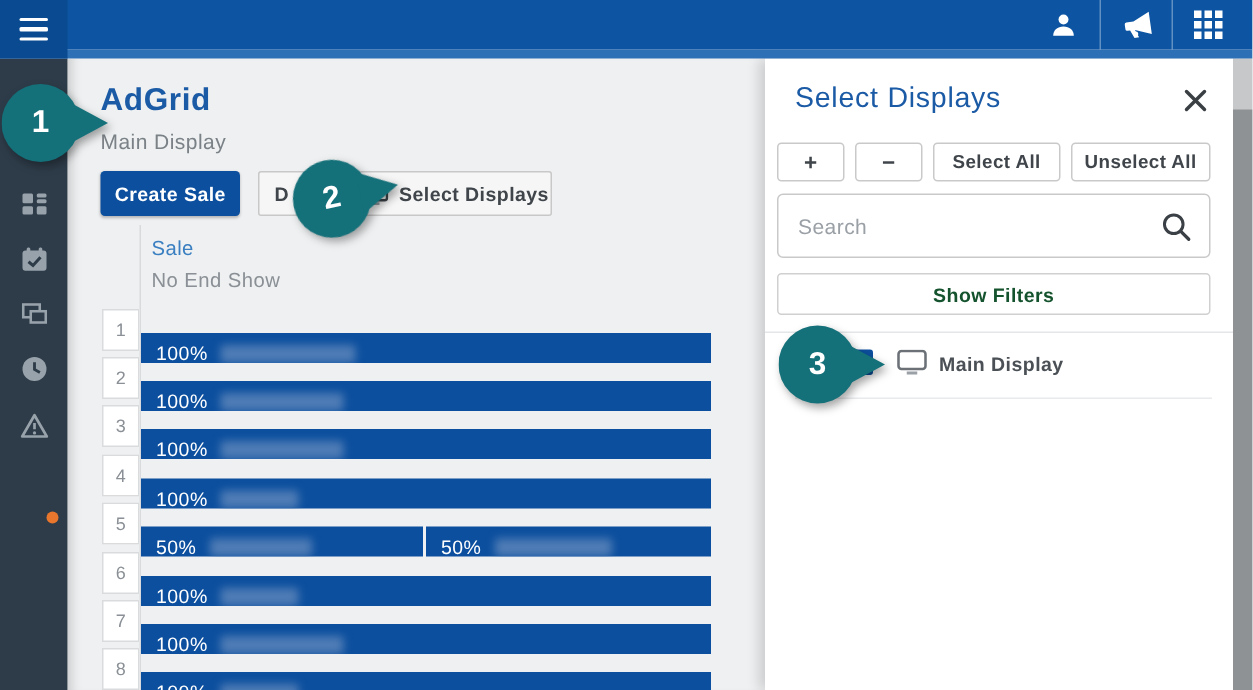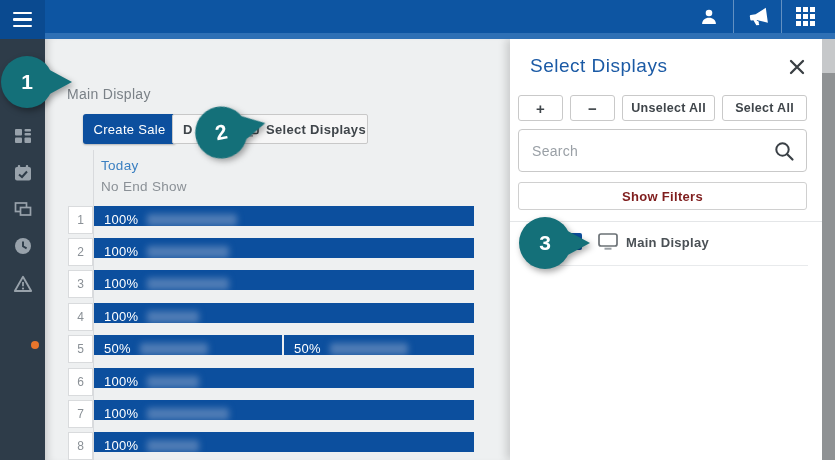--- a/index.html
+++ b/index.html
@@ -22,55 +22,55 @@
   .sidebar { position:absolute; left:0; top:39px; width:45px; height:421px; background:#2e3c49; z-index:20; }
   .side-icon { position:absolute; left:50%; transform:translateX(-50%); width:20px; height:20px; cursor:pointer; }
   .side-dot { position:absolute; left:31px; top:302px; width:8px; height:8px; border-radius:50%; background:#e8762c; }
 
   
   .main { position:absolute; left:45px; top:39px; width:465px; height:421px; background:#eef0f1;
           box-shadow:inset 8px 0 8px -6px rgba(0,0,0,.18); z-index:5; }
   .page-title { position:absolute; left:22px; top:16px; font-size:21px; font-weight:bold; color:#1b5aa5; letter-spacing:.4px; }
   .page-subtitle { position:absolute; left:22px; top:47px; font-size:14px; color:#7a8187; letter-spacing:.3px; }
   .btn-primary { position:absolute; left:22px; top:75px; width:93px; height:30px; background:#0c4f9e; color:#fff;
-                 font-size:13px; font-weight:normal; letter-spacing:.3px; border:none; border-radius:3px; cursor:pointer;
-                 box-shadow:0 1px 2px rgba(0,0,0,.25); font-family:inherit;margin-left:16px; }
+                 font-size:13px; font-weight:bold; letter-spacing:.3px; border:none; border-radius:3px; cursor:pointer;
+                 box-shadow:0 1px 2px rgba(0,0,0,.25); font-family:inherit; }
   .btn-light { position:absolute; top:75px; height:30px; background:#f6f6f6; border:1px solid #c8c8c8; border-radius:2px;
                color:#3f454a; font-size:13px; font-weight:bold; letter-spacing:.3px; cursor:pointer; font-family:inherit; }
   .btn-obscured { left:127px; width:68px; text-align:left; padding-left:10px; }
   .btn-select-displays { left:194px; width:129px; display:flex; align-items:center; justify-content:center; gap:7px; }
   .grid-col-line { position:absolute; left:48px; top:111px; width:1px; height:310px; background:#d8dadd; }
   .grid-head-start { position:absolute; left:56px; top:119px; font-size:13.5px; color:#3a7fc1; letter-spacing:.3px; }
   .grid-head-end { position:absolute; left:56px; top:140px; font-size:13.5px; color:#8a9096; letter-spacing:.3px; }
 
   .grid-row { position:absolute; left:23px; width:440px; height:28px; }
   .row-num { position:absolute; left:0; top:0; width:25px; height:28px; background:#fff; border:1px solid #d9dbdd;
              color:#8a9096; font-size:12px; text-align:center; line-height:26px; }
-  .bar { position:absolute; top:0; height:20px; background:#0c4f9e; cursor:pointer; white-space:nowrap; overflow:hidden; }
+  .bar { position:absolute; top:16px; height:20px; background:#0c4f9e; cursor:pointer; white-space:nowrap; overflow:hidden; }
   .bar .pct { color:#fff; font-size:13px; line-height:28px; margin-left:10px; letter-spacing:.3px; vertical-align:middle; }
   .bar .blur { display:inline-block; height:12px; border-radius:2px; background:#4f7cb5; filter:blur(3px);
                margin-left:9px; vertical-align:middle; }
 
   
   .panel { position:absolute; left:510px; top:39px; width:312px; height:421px; background:#fff;
            box-shadow:-4px 0 8px rgba(0,0,0,.15); z-index:10; }
   .panel-title { position:absolute; left:20px; top:16px; font-size:19px; color:#1b5aa5; letter-spacing:.5px; }
   .panel-close { position:absolute; right:16px; top:19px; width:18px; height:18px; cursor:pointer; }
   .panel-btn-row { position:absolute; left:8px; top:56px; width:289px; height:26px; display:flex; gap:7px; }
   .pbtn { height:26px; background:#fff; border:1px solid #c9c9c9; border-radius:3px; color:#3f454a;
           font-size:12.5px; font-weight:bold; letter-spacing:.3px; cursor:pointer; font-family:inherit; }
   .pbtn-plus { width:45px; font-size:15px; } .pbtn-minus { width:45px; font-size:15px; }
   .pbtn-selall { flex:1; } .pbtn-unsel { flex:1.1; }
   .search-box { position:absolute; left:8px; top:90px; width:289px; height:43px; border:1px solid #c9c9c9; border-radius:4px; background:#fff; }
   .search-box input { position:absolute; left:13px; top:0; width:230px; height:41px; border:none; outline:none;
                       font-size:14px; color:#3f454a; letter-spacing:.3px; background:transparent; font-family:inherit; }
   .search-box input::placeholder { color:#9aa0a6; }
   .search-icon { position:absolute; right:11px; top:10px; width:22px; height:22px; cursor:pointer; }
   .show-filters { position:absolute; left:8px; top:143px; width:289px; height:28px; background:#fff; border:1px solid #d0d0d0;
-                  border-radius:3px; color:#7f1d1d; font-size:13px; font-weight:bold; letter-spacing:.3px; cursor:pointer; font-family:inherit; }
+                  border-radius:3px; color:#14532d; font-size:13px; font-weight:bold; letter-spacing:.3px; cursor:pointer; font-family:inherit; }
   .panel-divider { position:absolute; left:0; top:182px; width:312px; height:1px; background:#e4e6e8; }
   .display-item { position:absolute; left:0; top:189px; width:312px; height:32px; cursor:pointer; }
   .checkbox { position:absolute; left:55px; top:5px; width:17px; height:17px; background:#0c4f9e; border-radius:2px;
               display:flex; align-items:center; justify-content:center; cursor:pointer; }
   .monitor-icon-lg { position:absolute; left:88px; top:5px; width:20px; height:17px; }
   .item-label { position:absolute; left:116px; top:7px; font-size:13px; font-weight:bold; color:#4a5055; letter-spacing:.3px; }
   .item-divider { position:absolute; left:20px; top:226px; width:278px; height:1px; background:#e8eaec; }
 
   
   .scrollbar { position:absolute; left:822px; top:39px; width:13px; height:421px; background:#c6c8ca; z-index:12; }
@@ -169,35 +169,36 @@
       <svg width="20" height="20" viewBox="0 0 20 20">
           <path d="M10 2.8 L18.2 17 H1.8 Z" fill="none" stroke="#98a2ab" stroke-width="1.8" stroke-linejoin="round"></path>
           <line x1="10" y1="8" x2="10" y2="12.2" stroke="#98a2ab" stroke-width="1.8"></line>
           <circle cx="10" cy="14.6" r="1.1" fill="#98a2ab"></circle>
         </svg>
     </div>
     <div class="side-dot"></div>
   </nav>
 
   <main class="main">
+    <div class="page-title">AdGrid</div>
     <div class="page-subtitle">Main Display</div>
     <button class="btn-primary">Create Sale</button>
     <button class="btn-light btn-obscured">D</button>
     <button class="btn-light btn-select-displays">
       <span style="display:inline-flex">
         <svg width="18" height="15" viewBox="0 0 18 15">
             <rect x="1" y="1" width="16" height="10.5" rx="1.5" fill="none" stroke="#3f454a" stroke-width="1.6"></rect>
             <path d="M6 13.8 h6" stroke="#9aa0a5" stroke-width="1.8"></path>
           </svg>
       </span>
       <span>Select Displays</span>
     </button>
 
     <div class="grid-col-line"></div>
-    <div class="grid-head-start">Today</div>
+    <div class="grid-head-start">Sale</div>
     <div class="grid-head-end">No End Show</div>
     <div id="grid-rows">
         <div class="grid-row" style="top: 167px;">
           <div class="row-num">1</div>
           <div class="bar" style="left: 26px; width: 380px;"><span class="pct">100%</span><span class="blur" style="width: 90px;"></span></div>
         </div>
         <div class="grid-row" style="top: 199px;">
           <div class="row-num">2</div>
           <div class="bar" style="left: 26px; width: 380px;"><span class="pct">100%</span><span class="blur" style="width: 82px;"></span></div>
         </div>
@@ -232,22 +233,22 @@
   <aside class="panel">
     <div class="panel-title">Select Displays</div>
     <div class="panel-close">
       <svg width="18" height="18" viewBox="0 0 18 18">
           <path d="M3 3 L15 15 M15 3 L3 15" stroke="#3a3f44" stroke-width="2.3" stroke-linecap="round"></path>
         </svg>
     </div>
     <div class="panel-btn-row">
       <button class="pbtn pbtn-plus">+</button>
       <button class="pbtn pbtn-minus">−</button>
+      <button class="pbtn pbtn-selall">Select All</button>
       <button class="pbtn pbtn-unsel">Unselect All</button>
-      <button class="pbtn pbtn-selall">Select All</button>
     </div>
     <div class="search-box">
       <input type="text" placeholder="Search" style="">
       <span class="search-icon">
         <svg width="22" height="22" viewBox="0 0 22 22">
             <circle cx="9.5" cy="9.5" r="6.2" fill="none" stroke="#3a4046" stroke-width="2"></circle>
             <line x1="14.2" y1="14.2" x2="19.5" y2="19.5" stroke="#3a4046" stroke-width="2.2" stroke-linecap="round"></line>
           </svg>
       </span>
     </div>

